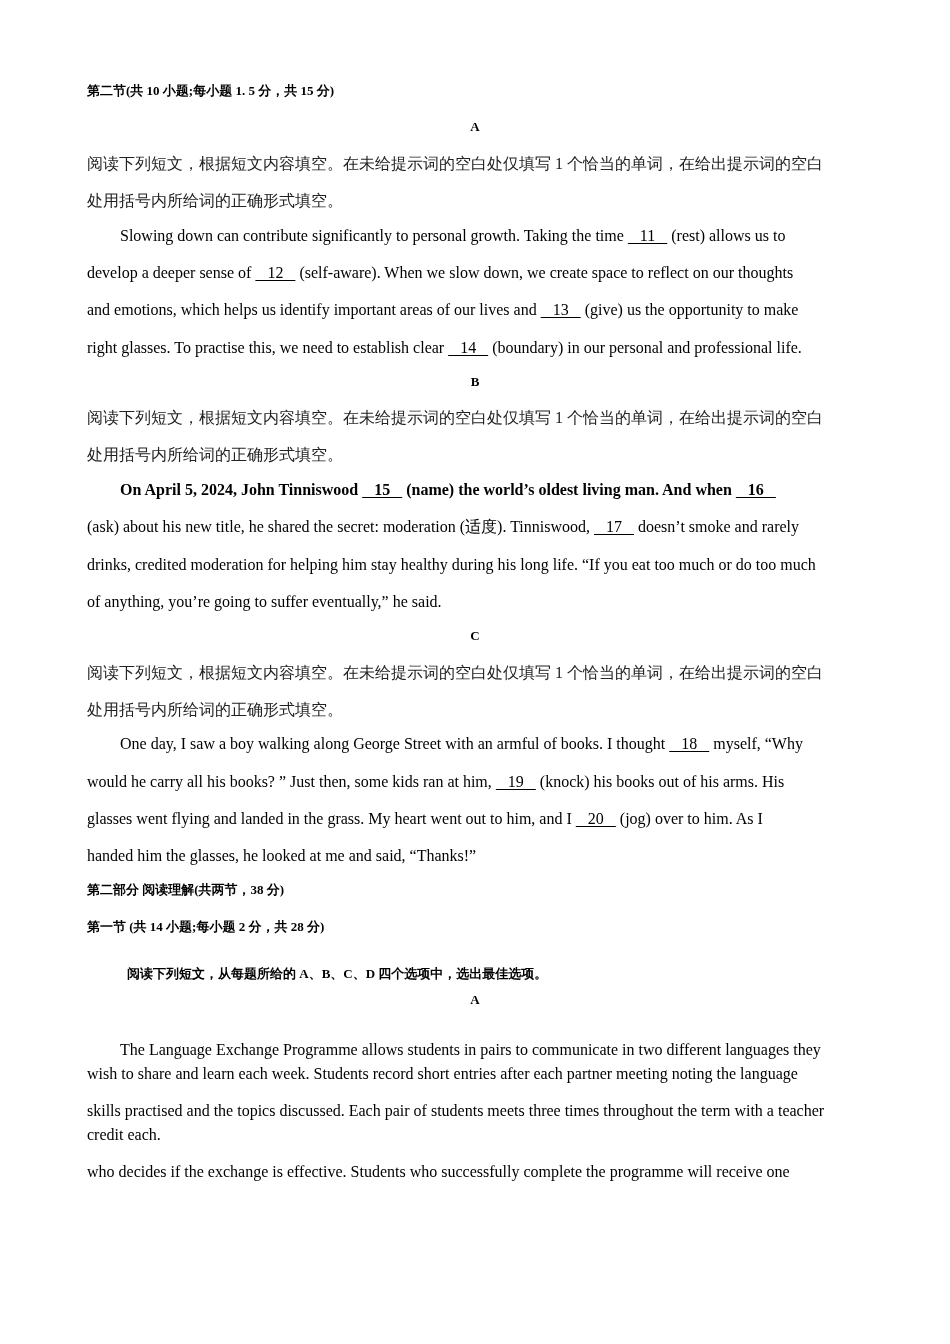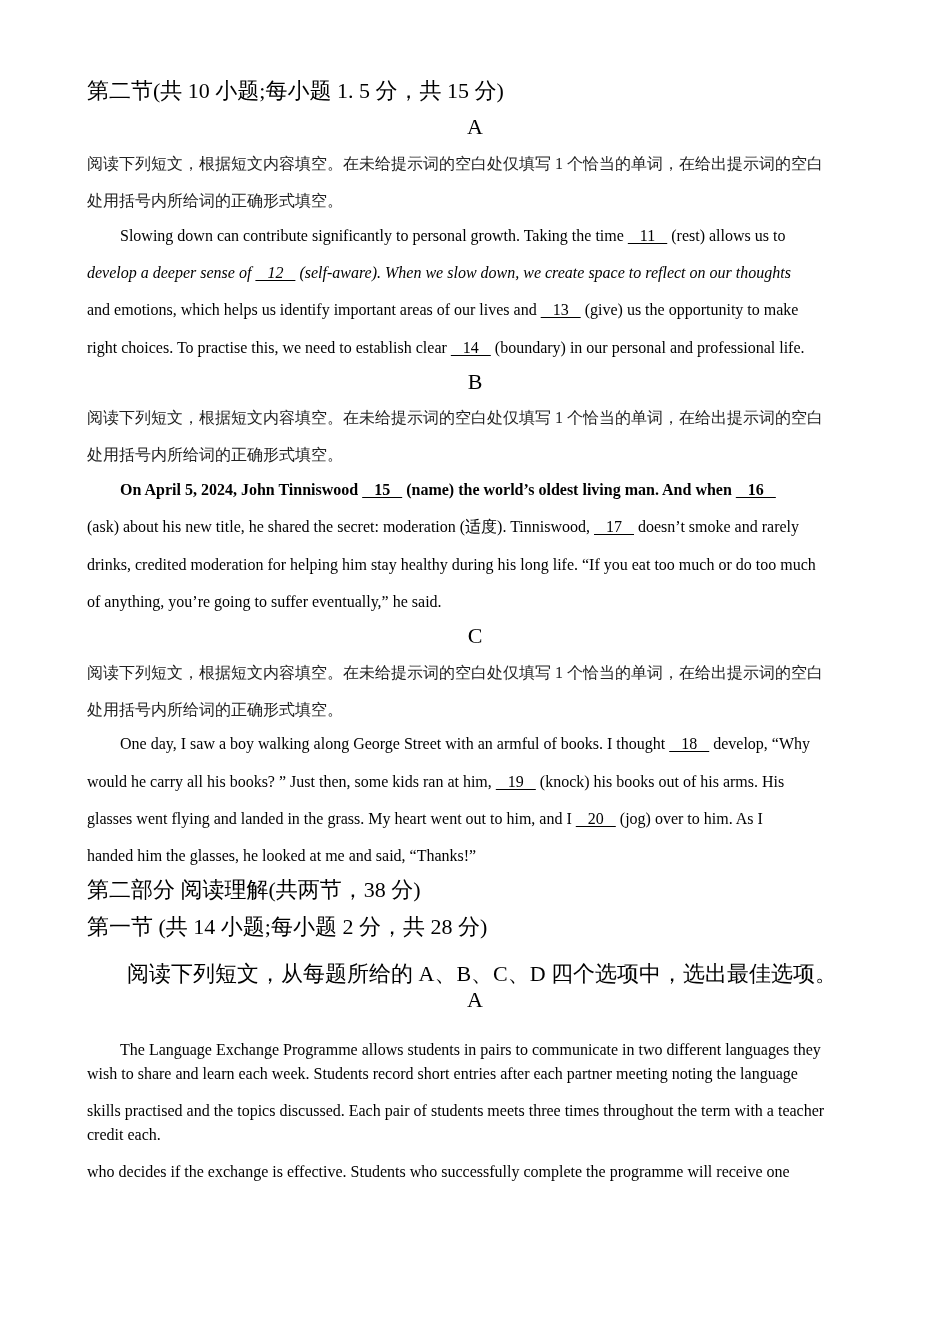--- a/index.html
+++ b/index.html
@@ -3,56 +3,56 @@
 <meta charset="utf-8">
 <style>
   html, body { margin: 0; padding: 0; background: #ffffff; }
   body {
     width: 950px; height: 1344px; position: relative; overflow: hidden;
     font-family: "Liberation Serif", "DejaVu Serif", serif;
     color: #000;
   }
   .page { position: absolute; left: 87px; top: 0; width: 776px; }
   .line { position: absolute; left: 0; white-space: nowrap; font-size: 16px; line-height: 20px; }
-  .bold { font-weight: normal; font-size: 22px; }
+  .bold { font-weight: bold; font-size: 13px; }
   .cn { font-size: 16px; color: #222; }
   .center { left: 0; width: 776px; text-align: center; }
   .indent { padding-left: 33px; text-align: right; }
   .blank { display: inline-block; text-decoration: underline; text-underline-offset: 2px; }
 </style>
 </head>
 <body>
 
 <div class="page">
 
   <div class="line bold" style="top:81px;">第二节(共 10 小题;每小题 1. 5 分，共 15 分)</div>
 
   <div class="line bold center" style="top:117px;">A</div>
   <div class="line cn" style="top:154px;">阅读下列短文，根据短文内容填空。在未给提示词的空白处仅填写 1 个恰当的单词，在给出提示词的空白</div>
   <div class="line cn" style="top:191px;">处用括号内所给词的正确形式填空。</div>
 
   <div class="line indent" style="top:226px;"><span>Slowing down can contribute significantly to personal growth. Taking the time </span><span class="blank">&nbsp;&nbsp;&nbsp;11&nbsp;&nbsp;&nbsp;</span><span> (rest) allows us to</span></div>
-  <div class="line" style="top:263px;font-style:italic;"><span>develop a deeper sense of </span><span class="blank">&nbsp;&nbsp;&nbsp;12&nbsp;&nbsp;&nbsp;</span><span> (self-aware). When we slow down, we create space to reflect on our thoughts</span></div>
+  <div class="line" style="top:263px;"><span>develop a deeper sense of </span><span class="blank">&nbsp;&nbsp;&nbsp;12&nbsp;&nbsp;&nbsp;</span><span> (self-aware). When we slow down, we create space to reflect on our thoughts</span></div>
   <div class="line" style="top:300px;"><span>and emotions, which helps us identify important areas of our lives and </span><span class="blank">&nbsp;&nbsp;&nbsp;13&nbsp;&nbsp;&nbsp;</span><span> (give) us the opportunity to make</span></div>
-  <div class="line" style="top:338px;"><span>right choices. To practise this, we need to establish clear </span><span class="blank">&nbsp;&nbsp;&nbsp;14&nbsp;&nbsp;&nbsp;</span><span> (boundary) in our personal and professional life.</span></div>
+  <div class="line" style="top:338px;"><span>right glasses. To practise this, we need to establish clear </span><span class="blank">&nbsp;&nbsp;&nbsp;14&nbsp;&nbsp;&nbsp;</span><span> (boundary) in our personal and professional life.</span></div>
 
   <div class="line bold center" style="top:372px;">B</div>
   <div class="line cn" style="top:408px;">阅读下列短文，根据短文内容填空。在未给提示词的空白处仅填写 1 个恰当的单词，在给出提示词的空白</div>
   <div class="line cn" style="top:445px;">处用括号内所给词的正确形式填空。</div>
 
   <div class="line indent" style="top:480px;font-weight:bold;"><span>On April 5, 2024, John Tinniswood </span><span class="blank">&nbsp;&nbsp;&nbsp;15&nbsp;&nbsp;&nbsp;</span><span> (name) the world’s oldest living man. And when </span><span class="blank">&nbsp;&nbsp;&nbsp;16&nbsp;&nbsp;&nbsp;</span></div>
   <div class="line" style="top:517px;text-align:center;"><span>(ask) about his new title, he shared the secret: moderation (适度). Tinniswood, </span><span class="blank">&nbsp;&nbsp;&nbsp;17&nbsp;&nbsp;&nbsp;</span><span> doesn’t smoke and rarely</span></div>
   <div class="line" style="top:555px;">drinks, credited moderation for helping him stay healthy during his long life. “If you eat too much or do too much</div>
   <div class="line" style="top:592px;">of anything, you’re going to suffer eventually,” he said.</div>
 
   <div class="line bold center" style="top:626px;">C</div>
   <div class="line cn" style="top:663px;">阅读下列短文，根据短文内容填空。在未给提示词的空白处仅填写 1 个恰当的单词，在给出提示词的空白</div>
   <div class="line cn" style="top:700px;">处用括号内所给词的正确形式填空。</div>
 
-  <div class="line indent" style="top:734px;"><span>One day, I saw a boy walking along George Street with an armful of books. I thought </span><span class="blank">&nbsp;&nbsp;&nbsp;18&nbsp;&nbsp;&nbsp;</span><span> develop, “Why</span></div>
+  <div class="line indent" style="top:734px;"><span>One day, I saw a boy walking along George Street with an armful of books. I thought </span><span class="blank">&nbsp;&nbsp;&nbsp;18&nbsp;&nbsp;&nbsp;</span><span> myself, “Why</span></div>
   <div class="line" style="top:772px;"><span>would he carry all his books? ” Just then, some kids ran at him, </span><span class="blank">&nbsp;&nbsp;&nbsp;19&nbsp;&nbsp;&nbsp;</span><span> (knock) his books out of his arms. His</span></div>
   <div class="line" style="top:809px;"><span>glasses went flying and landed in the grass. My heart went out to him, and I </span><span class="blank">&nbsp;&nbsp;&nbsp;20&nbsp;&nbsp;&nbsp;</span><span> (jog) over to him. As I</span></div>
   <div class="line" style="top:846px;">handed him the glasses, he looked at me and said, “Thanks!”</div>
 
   <div class="line bold" style="top:880px;">第二部分  阅读理解(共两节，38 分)</div>
   <div class="line bold" style="top:917px;">第一节 (共 14 小题;每小题 2 分，共 28 分)</div>
   <div class="line bold" style="top:964px;margin-left:40px;">阅读下列短文，从每题所给的 A、B、C、D 四个选项中，选出最佳选项。</div>
   <div class="line bold center" style="top:990px;">A</div>
 
   <div class="line indent" style="top:1026px;margin-top:14px;">The Language Exchange Programme allows students in pairs to communicate in two different languages they</div>

